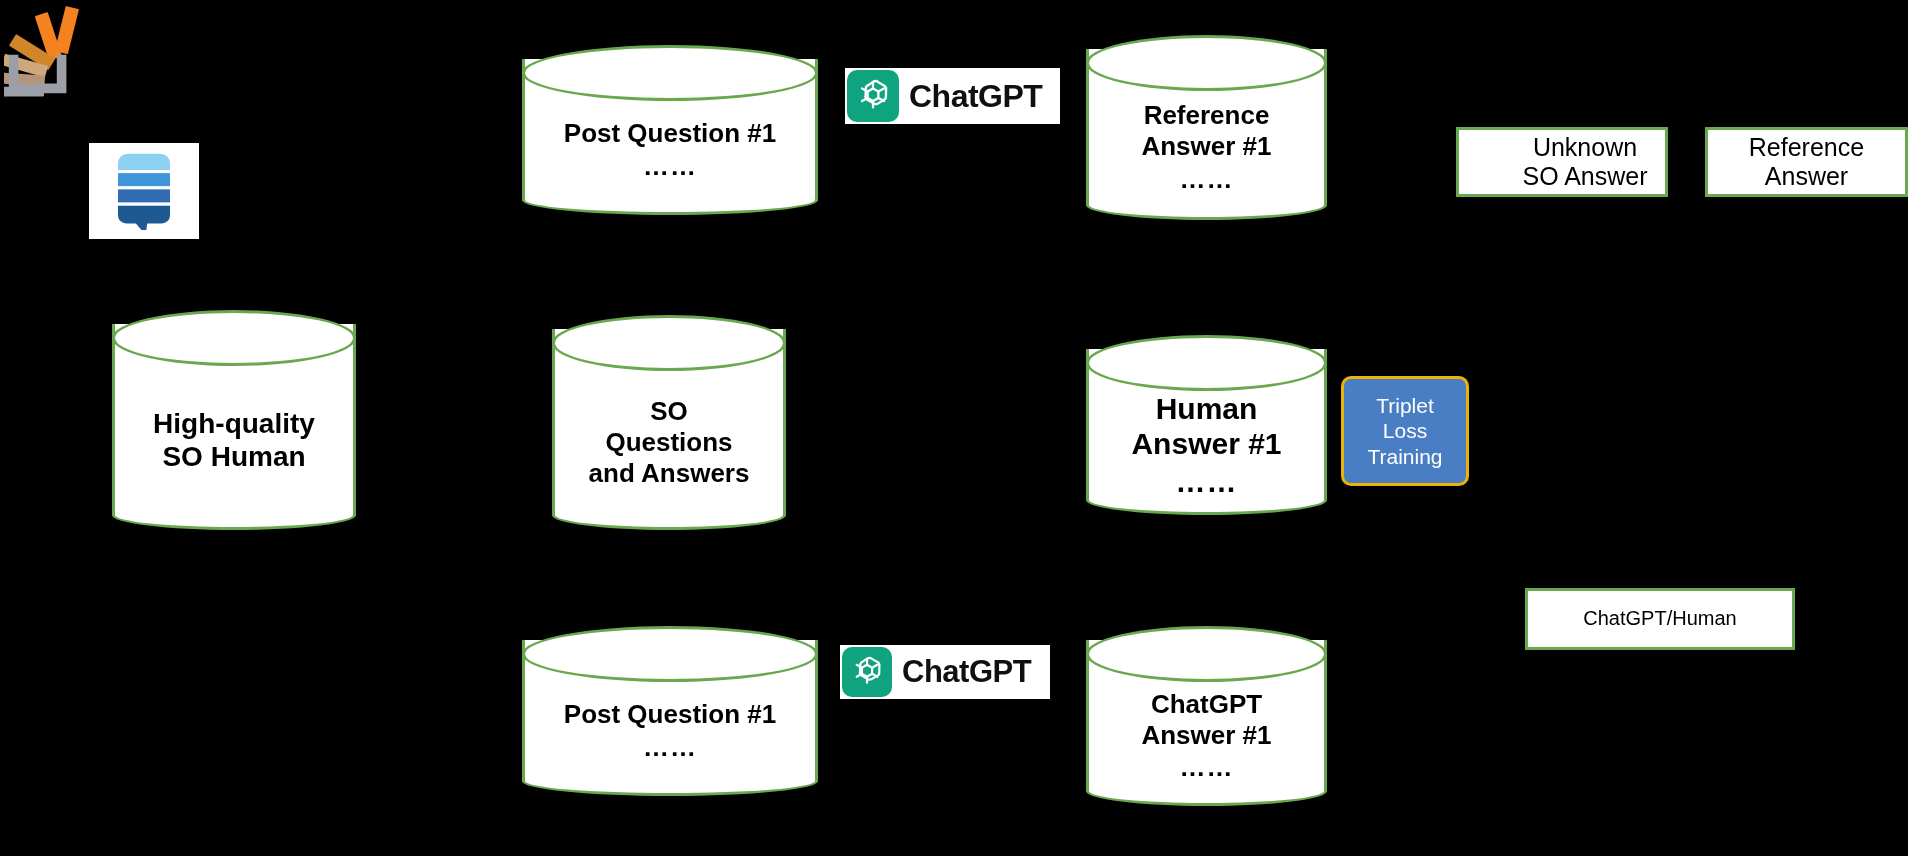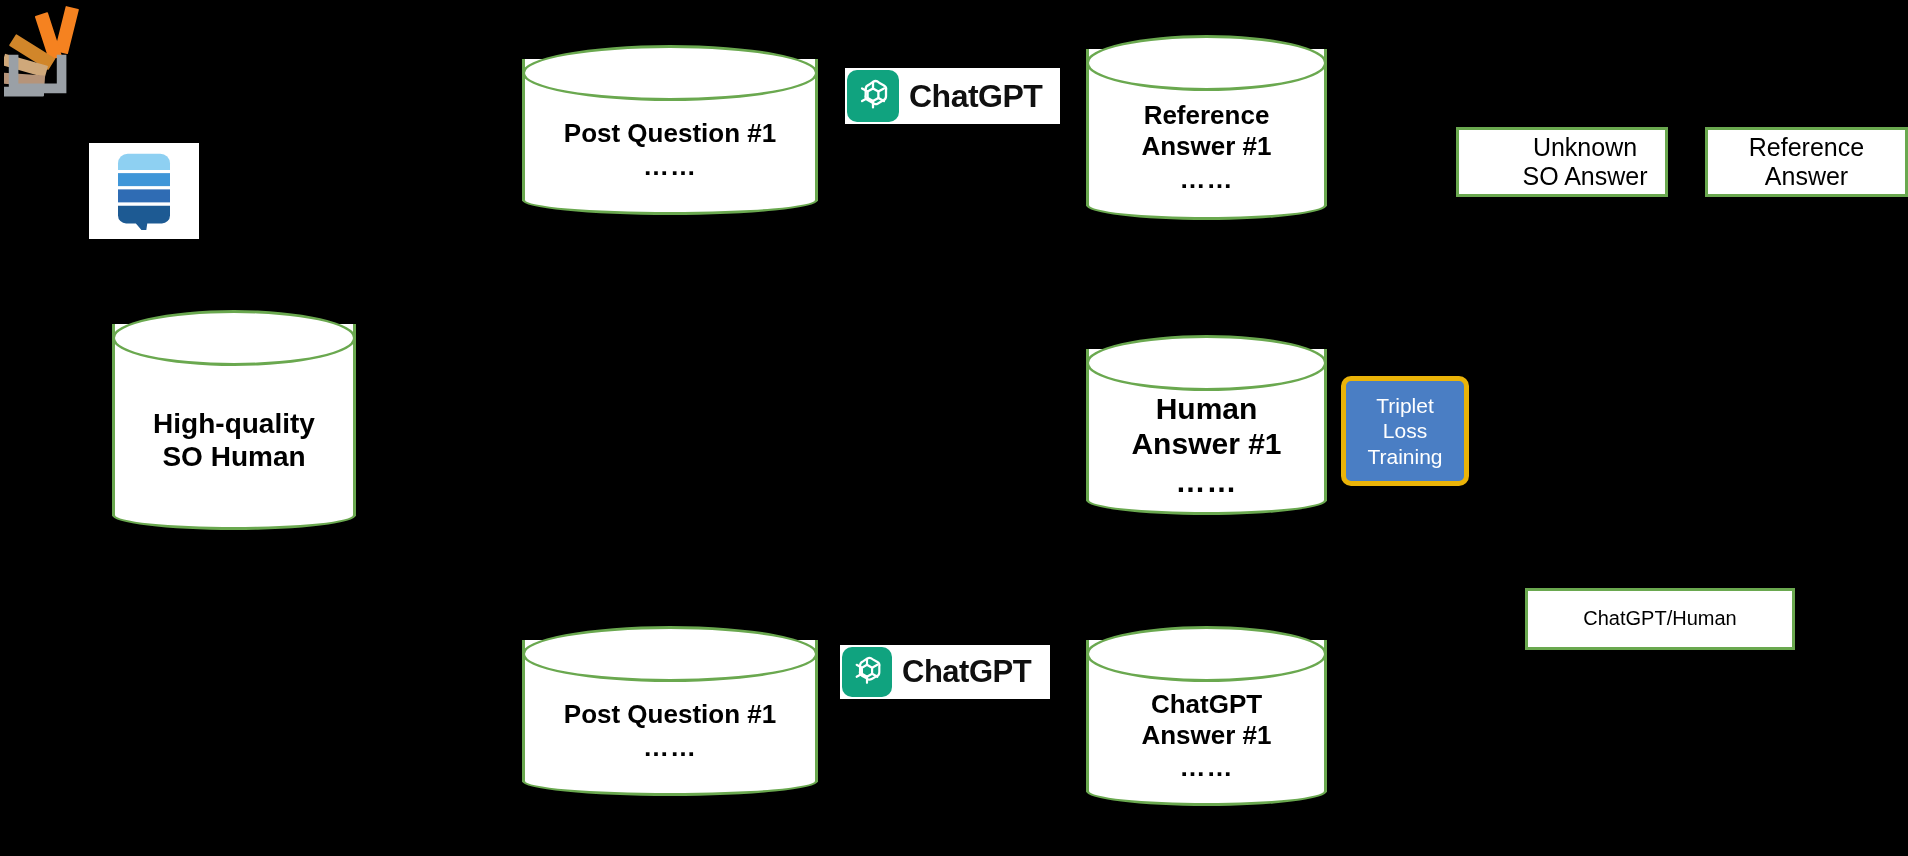--- a/index.html
+++ b/index.html
@@ -123,21 +123,21 @@
     color: #000;
     line-height: 1.2;
     z-index: 3;
   }
   .cube .cube-front .ln { display: block; white-space: nowrap; }
 
   
   .blue-box {
     position: absolute;
     background: #4a7ec4;
-    border: 5px solid #eab308;
+    border: 3px solid #eab308;
     border-radius: 10px;
     box-sizing: border-box;
     display: flex;
     flex-direction: column;
     align-items: center;
     justify-content: center;
     color: #ffffff;
     line-height: 1.22;
     text-align: left;
   }
@@ -254,20 +254,31 @@
   <div class="rect-box" style="left:1456px; top:127px; width:212px; height:70px; font-size:25px;padding-left:46px;">
     <span class="ln">Unknown</span>
     <span class="ln">SO Answer</span>
   </div>
 
   <div class="rect-box" style="left:1705px; top:127px; width:203px; height:70px; font-size:25px;">
     <span class="ln">Reference</span>
     <span class="ln">Answer</span>
   </div>
 
+  <div class="cyl" style="left:552px; top:315px; width:234px; height:215px; font-size:26px;">
+    <div class="cyl-body"></div>
+    <div class="cyl-bottom"></div>
+    <div class="cyl-bottom-mask"></div>
+    <div class="cyl-top"></div>
+    <div class="cyl-label">
+      <span class="ln">SO</span>
+      <span class="ln">Questions</span>
+      <span class="ln">and Answers</span>
+    </div>
+  </div>
 
   <div class="cyl" style="left:1086px; top:335px; width:241px; height:180px; font-size:30px;">
     <div class="cyl-body"></div>
     <div class="cyl-bottom"></div>
     <div class="cyl-bottom-mask"></div>
     <div class="cyl-top"></div>
     <div class="cyl-label">
       <span class="ln">Human</span>
       <span class="ln">Answer #1</span>
       <span class="dots">……</span>

